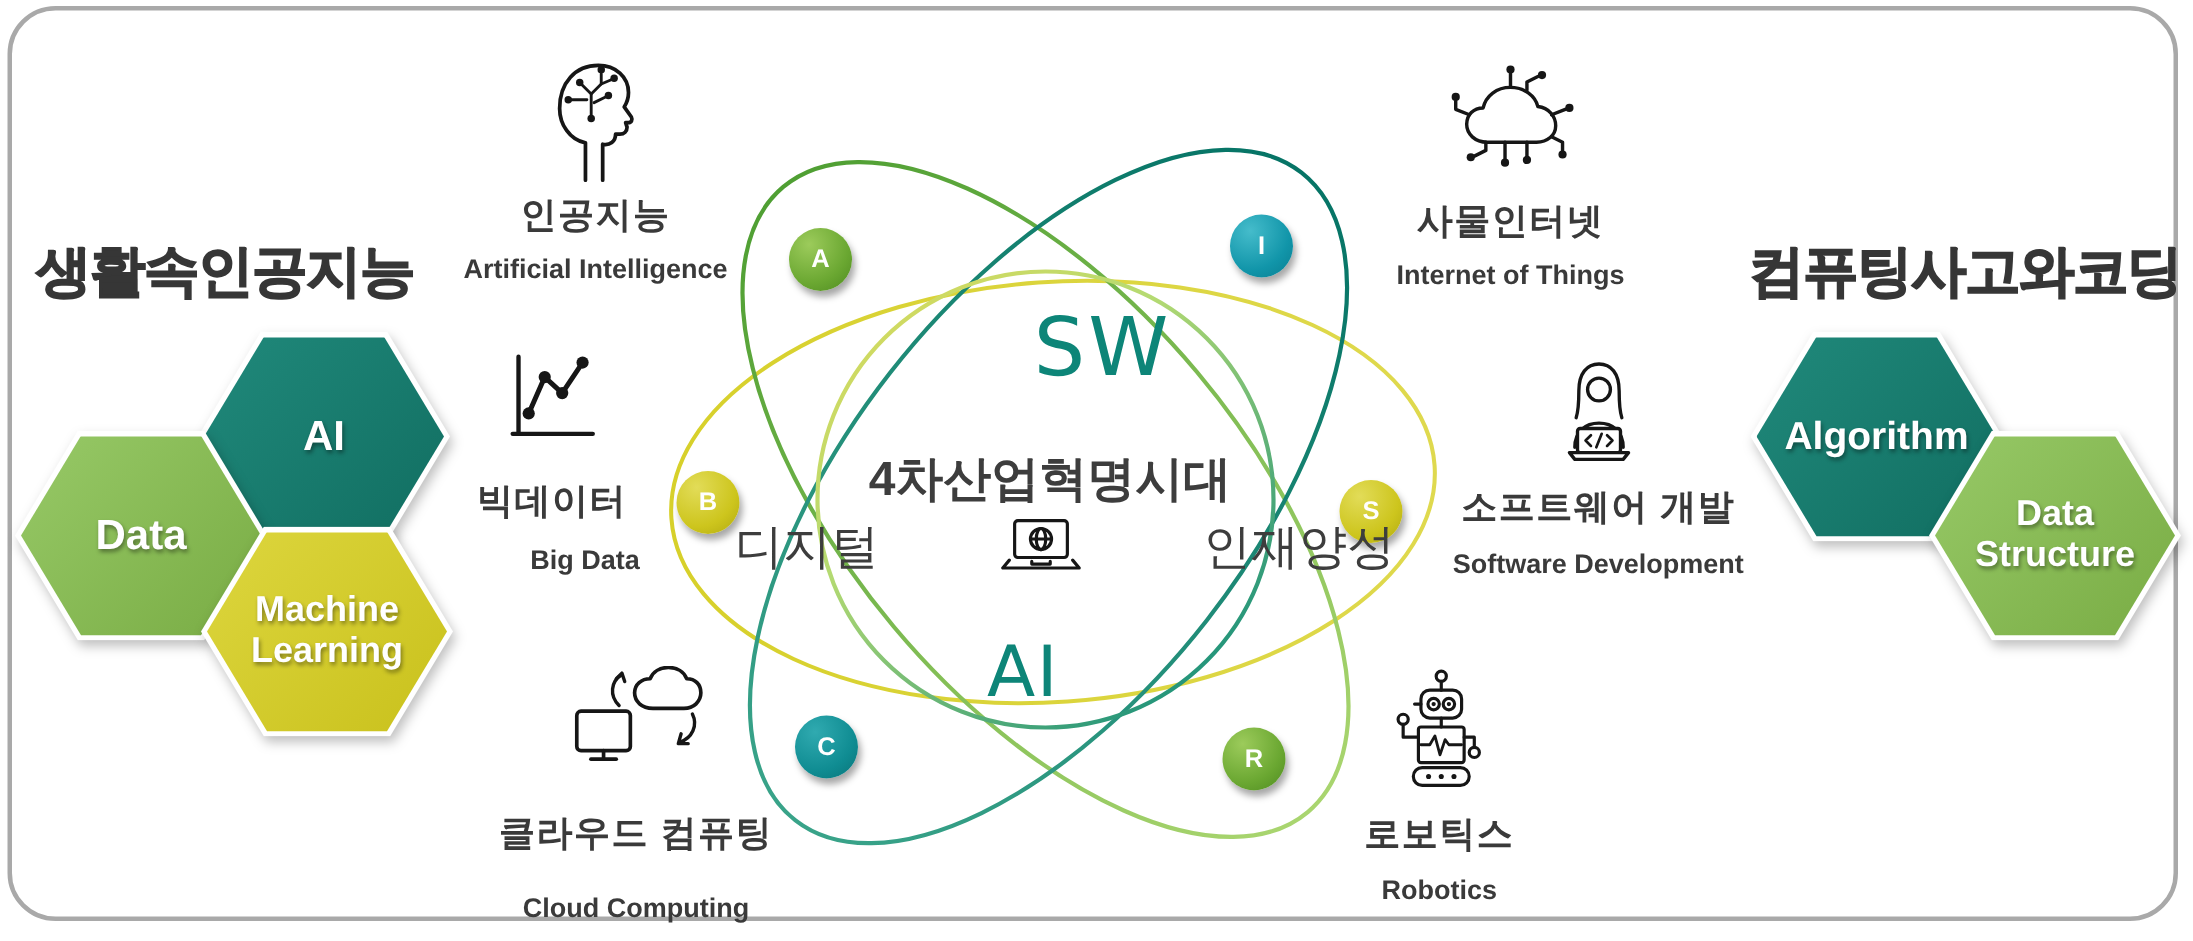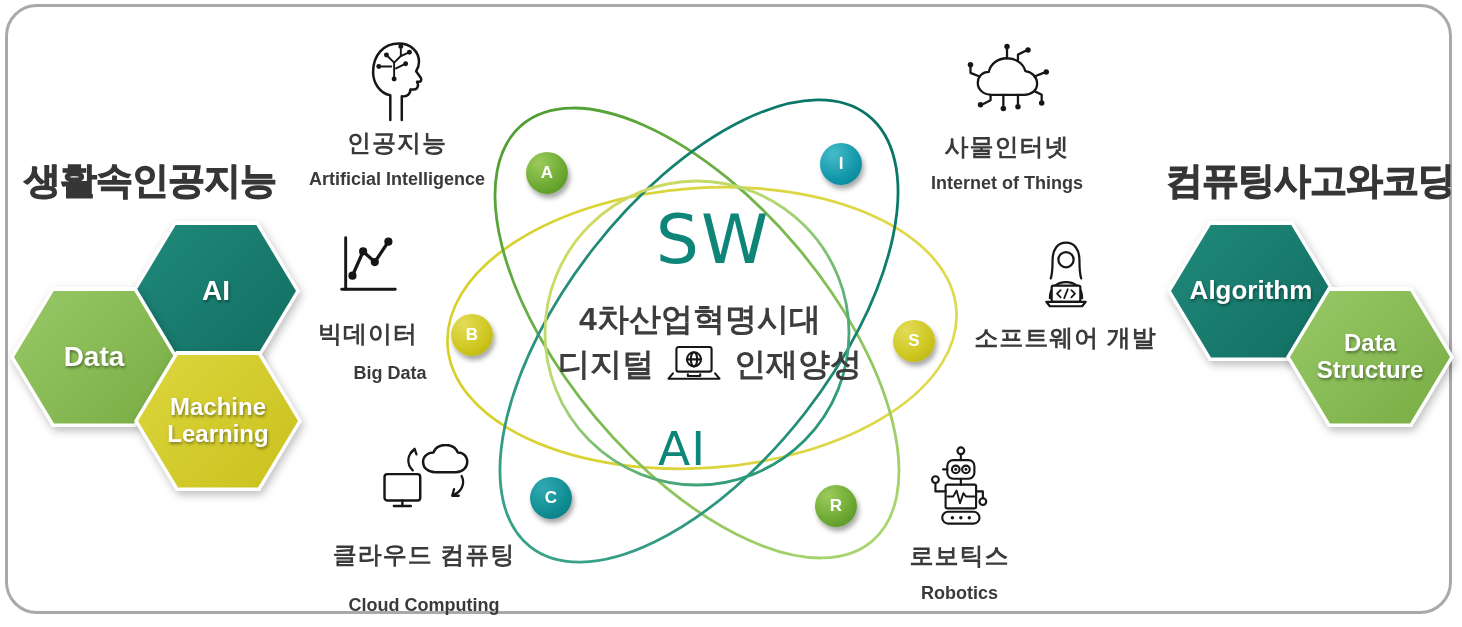--- a/index.html
+++ b/index.html
@@ -14,24 +14,24 @@
 .hex-inner {width:160px;height:133px;clip-path:polygon(25% 0%,75% 0%,100% 50%,75% 100%,25% 100%,0% 50%);display:flex;align-items:center;justify-content:center;text-align:center;color:#fff;font-weight:bold;font-size:28px;line-height:1.12;text-shadow:1px 2px 3px rgba(0,0,0,0.4);}
 .teal-bg {background:linear-gradient(135deg,#20897b 0%,#116e61 100%);}
 .green-bg {background:linear-gradient(135deg,#97c967 0%,#79ac44 100%);}
 .yellow-bg {background:linear-gradient(135deg,#ddd63e 0%,#c9c11c 100%);}
 .badge {position:absolute;width:42px;height:42px;border-radius:50%;display:flex;align-items:center;justify-content:center;color:#fff;font-weight:bold;font-size:17px;box-shadow:2px 4px 5px rgba(0,0,0,0.35);}
 .badge-green {background:radial-gradient(circle at 32% 26%,#9ccb5b,#6aa731 62%,#4e8a21);}
 .badge-cyan {background:radial-gradient(circle at 32% 26%,#45bccb,#1195a9 62%,#0a7d90);}
 .badge-yellow {background:radial-gradient(circle at 32% 26%,#e2dc58,#cdc51d 62%,#b0a810);}
 .badge-tealg {background:radial-gradient(circle at 32% 26%,#30aab0,#0f8c92 62%,#0a7378);}
 .cword {position:absolute;text-align:center;color:#0d8578;font-family:"DejaVu Sans",sans-serif;}
-#sw-label {left:613px;top:200px;width:200px;font-size:68px;letter-spacing:2px;}
+#sw-label {left:635px;top:200px;width:200px;font-size:54px;letter-spacing:2px;}
 #ai-label {left:582px;top:421px;width:200px;font-size:47px;letter-spacing:1px;}
 #center-line1 {position:absolute;left:500px;top:298px;width:400px;text-align:center;font-size:32px;font-weight:bold;color:#3d3d3d;}
-#center-line2 {position:absolute;left:490px;top:343px;width:440px;display:flex;align-items:center;justify-content:center;gap:11px;font-size:32px;font-weight:bold;color:#3d3d3d;}
+#center-line2 {position:absolute;left:490px;top:343px;width:440px;display:flex;align-items:center;justify-content:space-between;gap:11px;font-size:32px;font-weight:normal;color:#3d3d3d;}
 .item {position:absolute;display:flex;flex-direction:column;align-items:center;}
 .item .ko {font-size:24px;font-weight:bold;color:#3a3a3a;letter-spacing:1px;white-space:nowrap;}
 .item .en {font-size:18px;font-weight:bold;color:#3a3a3a;white-space:nowrap;}
 svg.icon {stroke:#161616;fill:none;stroke-linecap:round;stroke-linejoin:round;}
 </style>
 </head>
 <body>
 
 <div id="stage">
   <div class="frame"></div>
@@ -210,20 +210,21 @@
   <div class="item" style="left:948px;top:235px;width:235px;">
     <svg class="icon" width="86" height="78" viewBox="0 0 96 86" stroke-width="2.5">
       <path d="M31,48 C33,42 33,36 33,28 C33,15 39,8 48,8 C57,8 63,15 63,28 C63,36 63,42 65,48"></path>
       <circle cx="48" cy="27" r="8.5"></circle>
       <path d="M30,70 C30,58 38,52 48,52 C58,52 66,58 66,70"></path>
       <rect x="32" y="56" width="32" height="18" rx="2" fill="#ffffff"></rect>
       <path d="M42,61 L38,65 L42,69 M54,61 L58,65 L54,69 M50,60 L46,70" stroke-width="2"></path>
       <path d="M26,74 L70,74 L66,79 L30,79 Z" fill="#ffffff"></path>
     </svg>
     <div class="ko" style="margin-top:9px;">소프트웨어 개발</div>
+    <div class="en" style="margin-top:12px;">Software Development</div>
   </div>
 
   <div class="item" style="left:852px;top:444px;width:215px;align-items:center;">
     <svg class="icon" width="80" height="83" viewBox="0 0 92 98" stroke-width="2.5">
       <circle cx="47" cy="8" r="4"></circle>
       <path d="M47,12 L47,19"></path>
       <rect x="31" y="19" width="32" height="22" rx="7"></rect>
       <circle cx="41" cy="30" r="4.5"></circle>
         <circle cx="53" cy="30" r="4.5"></circle>
       <g fill="#161616" stroke="none">

